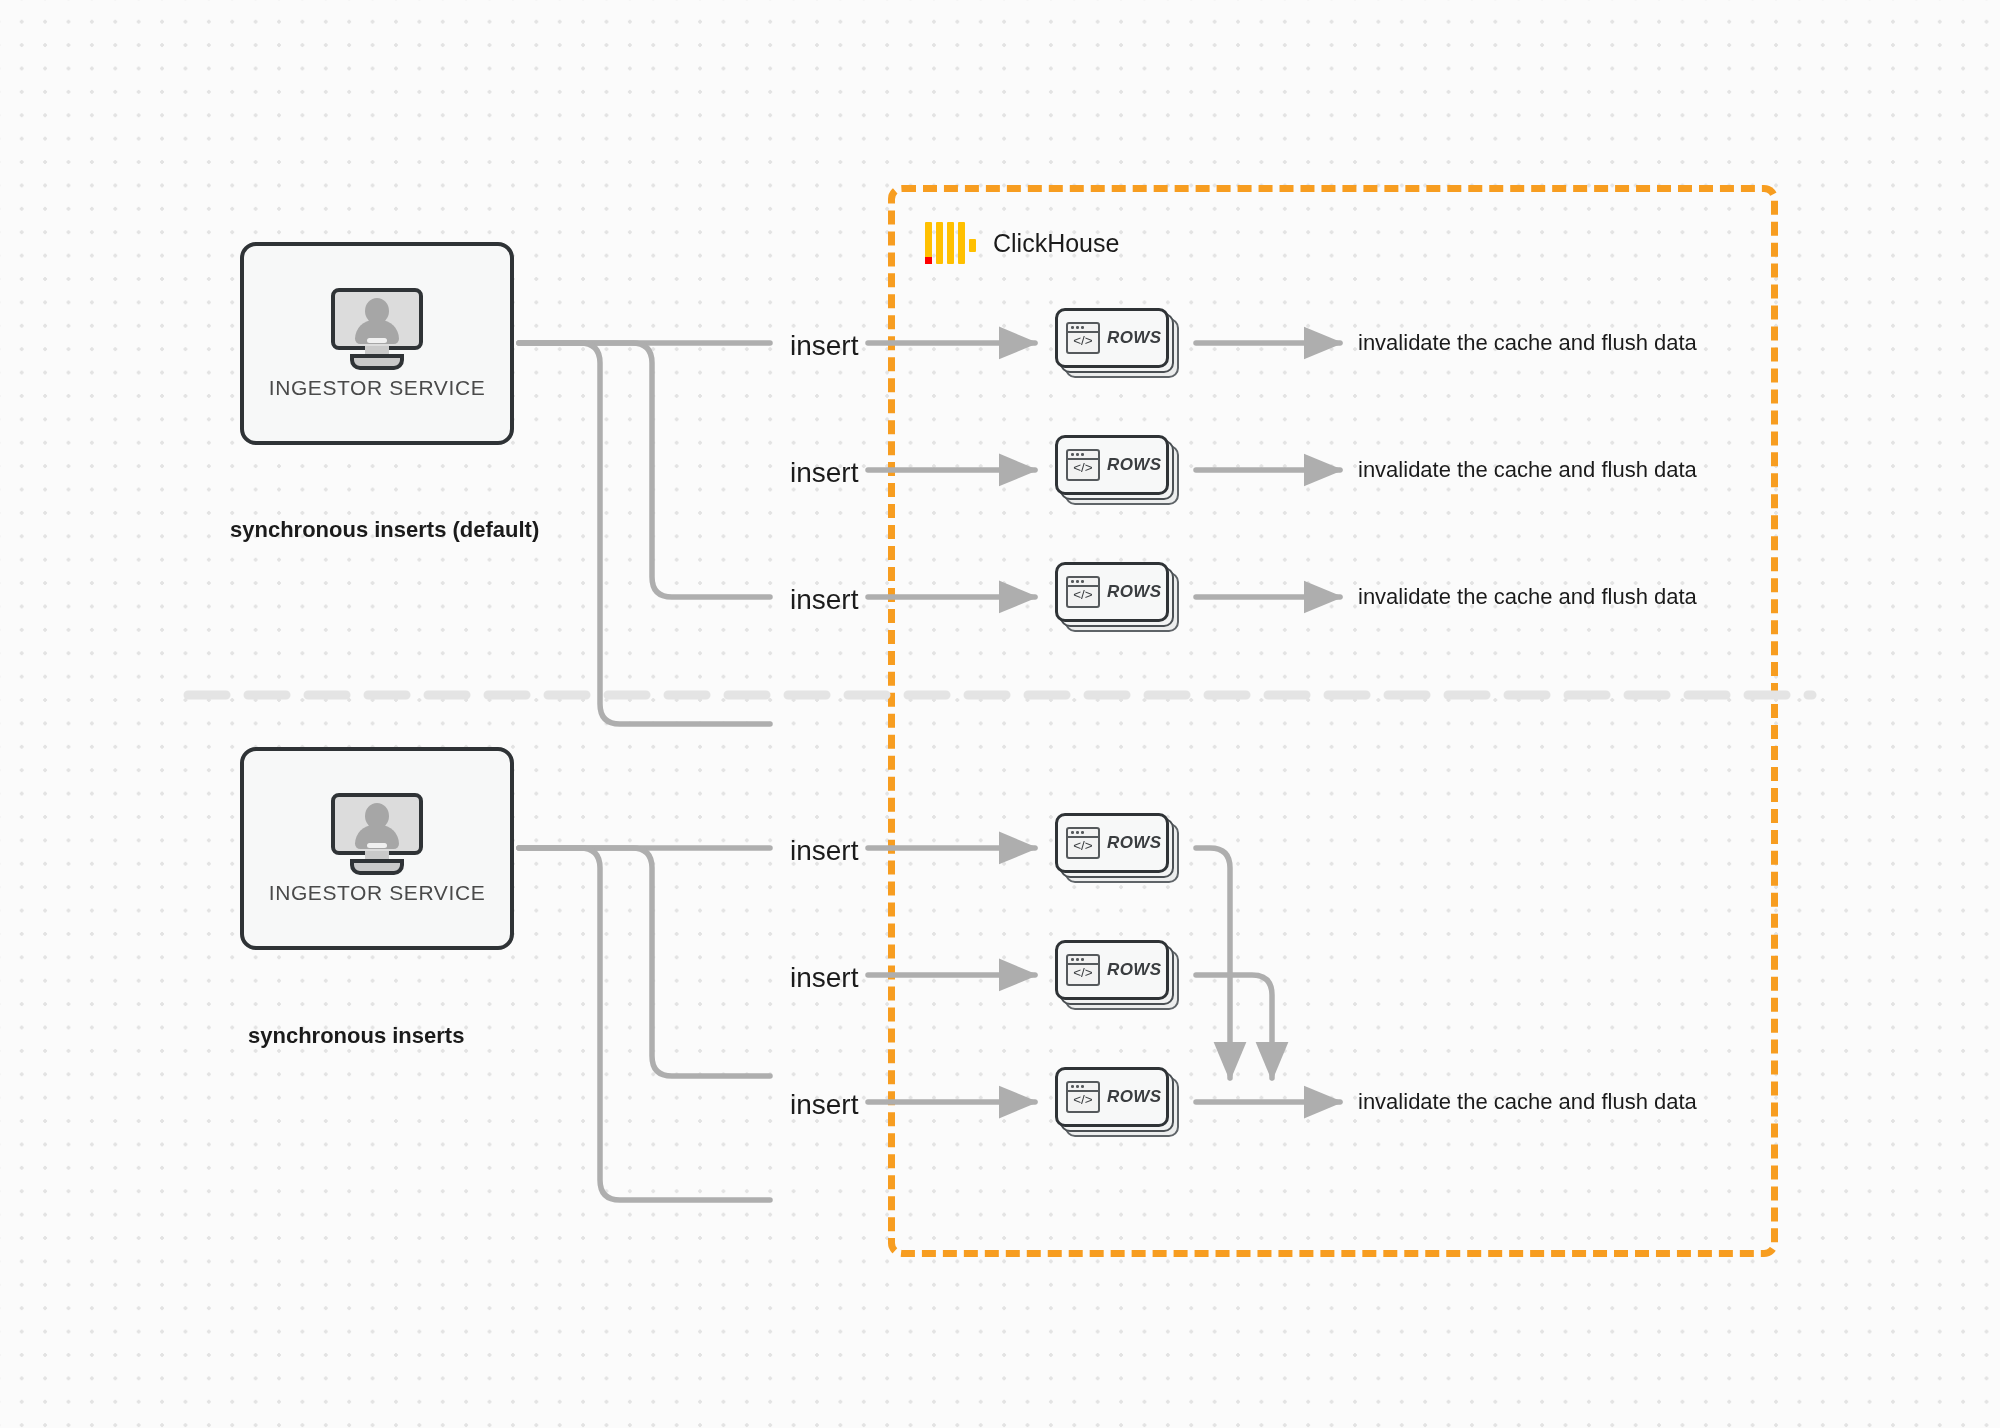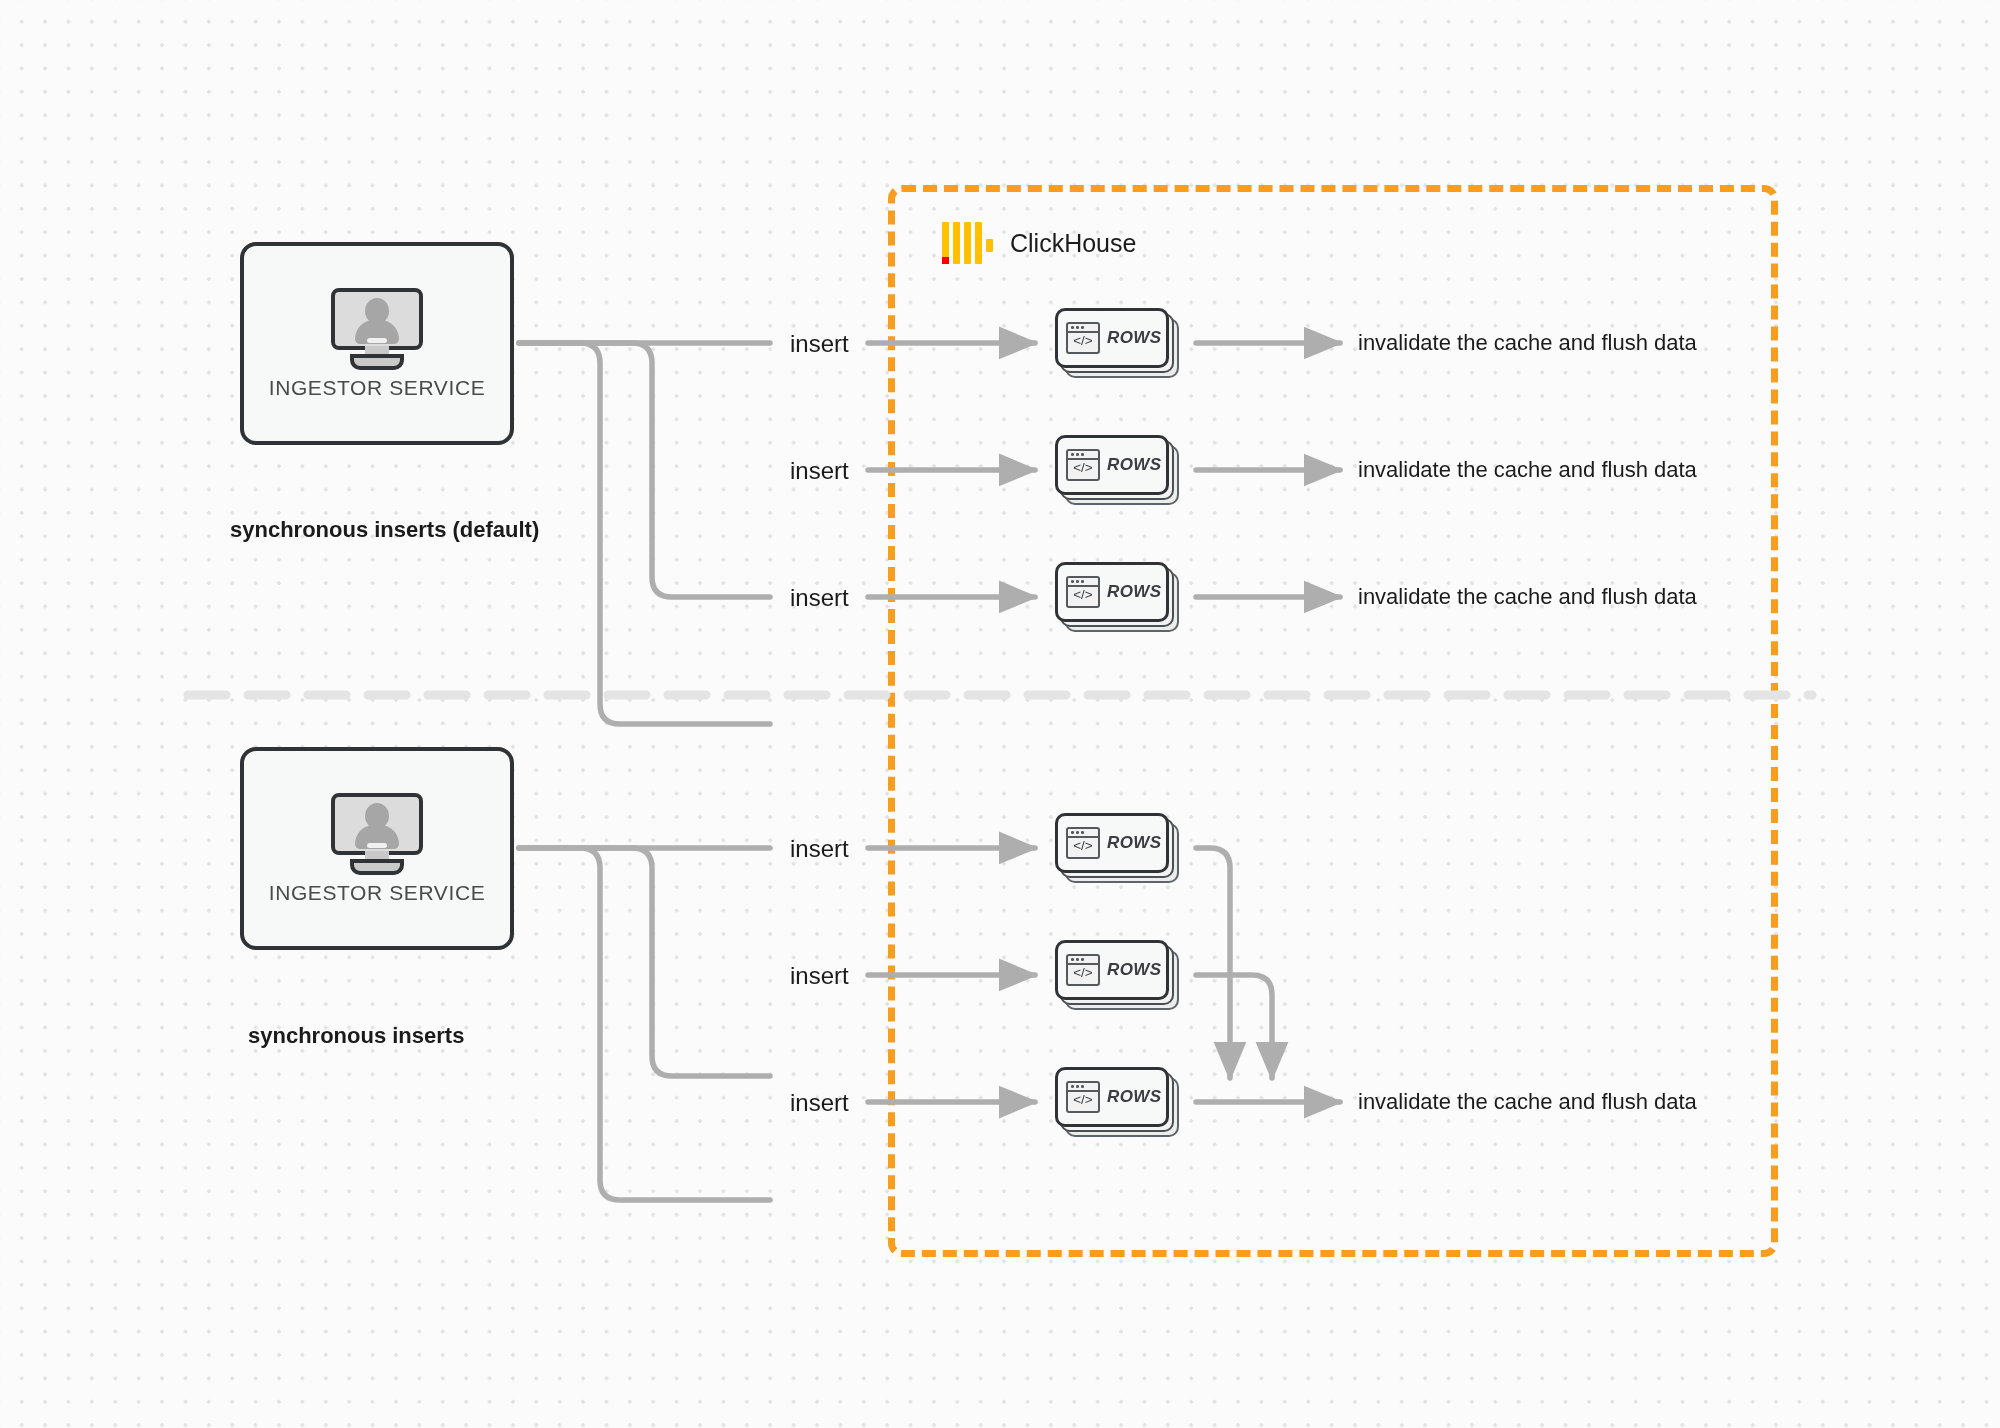--- a/index.html
+++ b/index.html
@@ -118,30 +118,30 @@
     line-height:21px;padding-bottom:1px;
   }
   .rows-text{
     font-size:17px;font-style:italic;font-weight:bold;color:#3a3d40;letter-spacing:.4px;
   }
 
   
   .edge-label{
     position:absolute;font-size:22px;color:#1b1b1b;white-space:nowrap;
   }
-  .edge-label.insert{font-size:24px;}
+  .edge-label.insert{font-size:28px;}
 </style>
 </head>
 <body>
 
 <div id="canvas"></div>
 
 <div class="ch-region" style="left:888px;top:185px;width:890px;height:1072px;"></div>
 
-<div class="ch-logo-wrap" style="left:925px;top:222px;margin-left:17px;">
+<div class="ch-logo-wrap" style="left:925px;top:222px;">
   <div class="ch-logo">
     <span class="ch-bar b1"></span>
     <span class="ch-bar b2"></span>
     <span class="ch-bar b3"></span>
     <span class="ch-bar b4"></span>
     <span class="ch-red"></span>
     <span class="ch-dot"></span>
   </div>
   <span class="ch-name">ClickHouse</span>
 </div>

